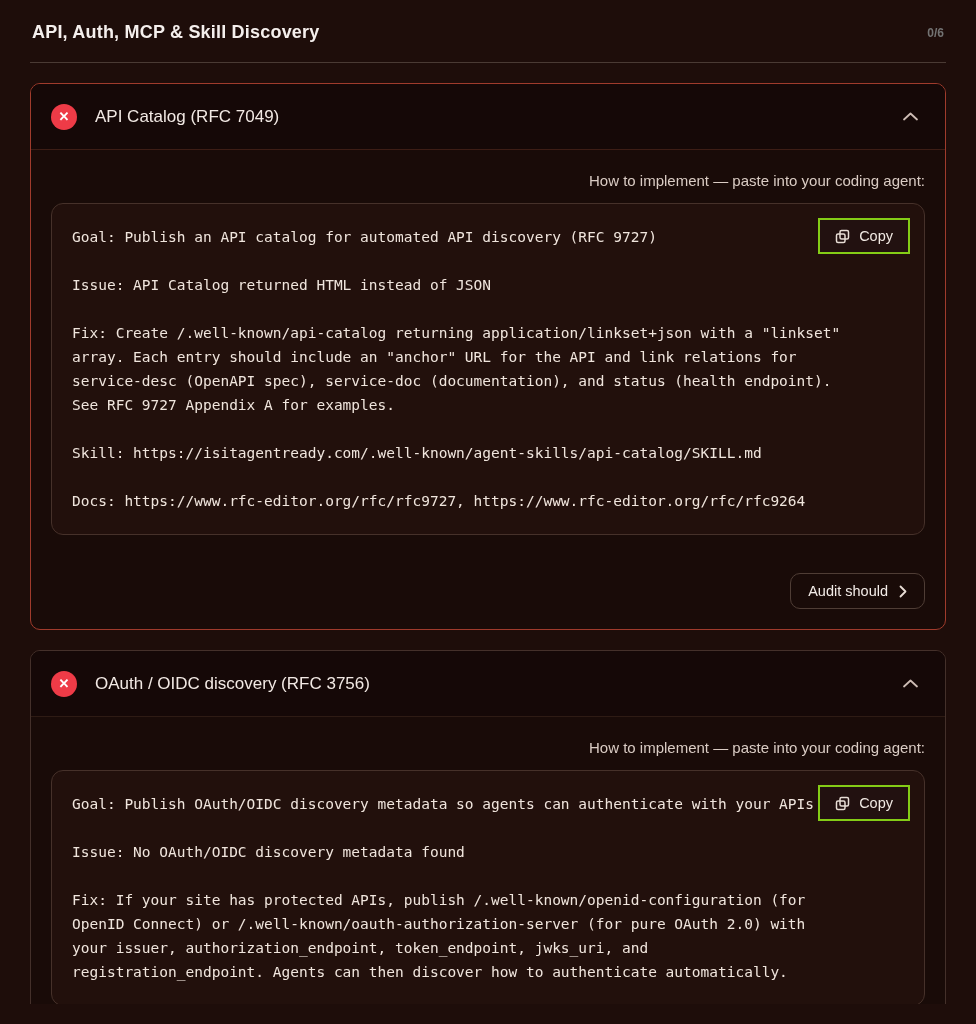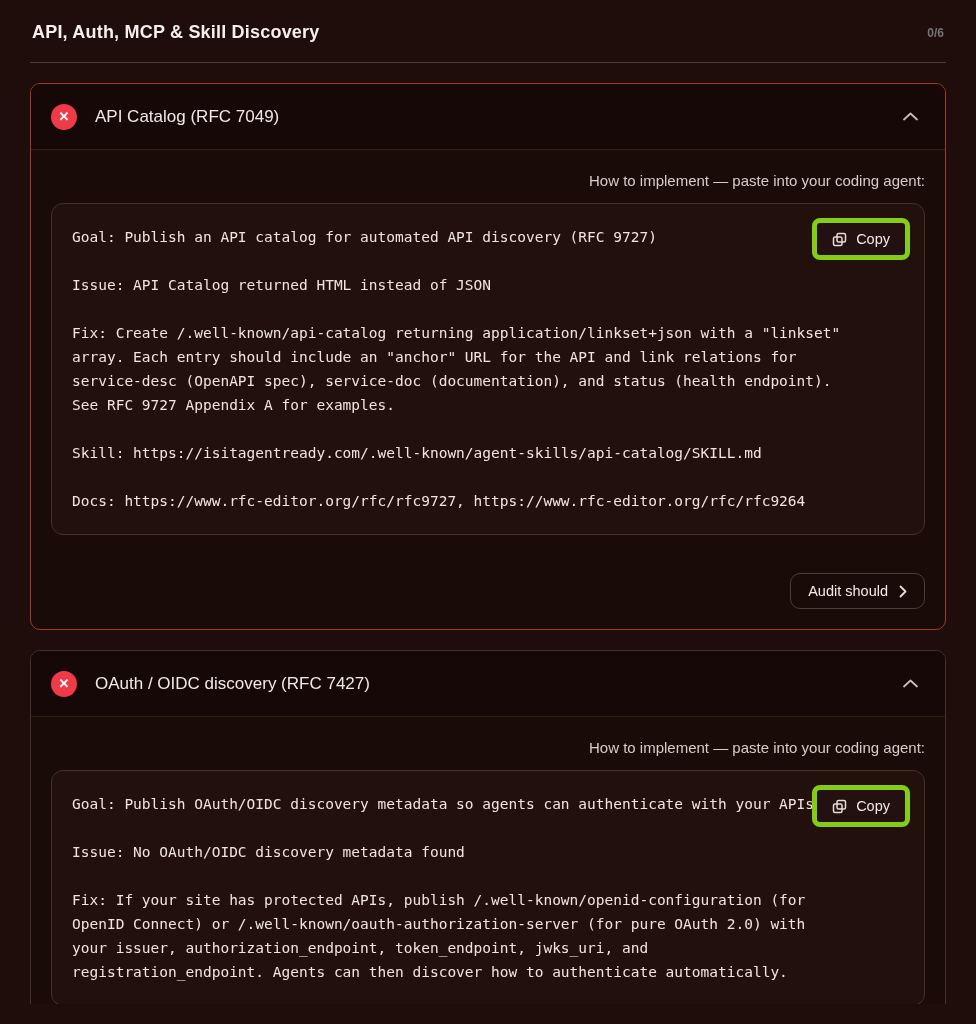--- a/index.html
+++ b/index.html
@@ -69,22 +69,22 @@
     line-height: 24px;
     color: #f0e5dd;
     white-space: pre-wrap;
     word-wrap: break-word;
     max-width: 772px;
   }
   .copy-btn {
     position: absolute; top: 14px; right: 14px;
     display: flex; align-items: center; gap: 9px;
     background: #221110;
-    border: 5px solid #84cc16;
-    border-radius: 8px;
+    border: 2px solid #84cc16;
+    border-radius: 0;
     padding: 8px 15px;
     color: #f1e9e3;
     font-family: "Liberation Sans", sans-serif;
     font-size: 14.5px;
     cursor: pointer;
   }
   .copy-btn svg { stroke: #e8ddd5; }
 
   .card-footer { display: flex; justify-content: flex-end; margin-top: 38px; }
   .audit-btn {
@@ -153,21 +153,21 @@
             </svg>
           </span>
         </button>
       </div>
     </div>
   </section>
 
   <section class="card card-2">
     <div class="card-header">
       <span class="status-badge">✕</span>
-      <span class="card-title">OAuth / OIDC discovery (RFC 7427)</span>
+      <span class="card-title">OAuth / OIDC discovery (RFC 3756)</span>
       <button class="chevron-btn" aria-label="collapse">
         <svg width="17" height="11" viewBox="0 0 17 11" fill="none" stroke-width="1.8" stroke-linecap="round" stroke-linejoin="round">
           <polyline points="2,8.5 8.5,2.5 15,8.5"></polyline>
         </svg>
       </button>
     </div>
     <div class="card-body">
       <p class="how-label">How to implement — paste into your coding agent:</p>
       <div class="codeblock">
         <button class="copy-btn">

